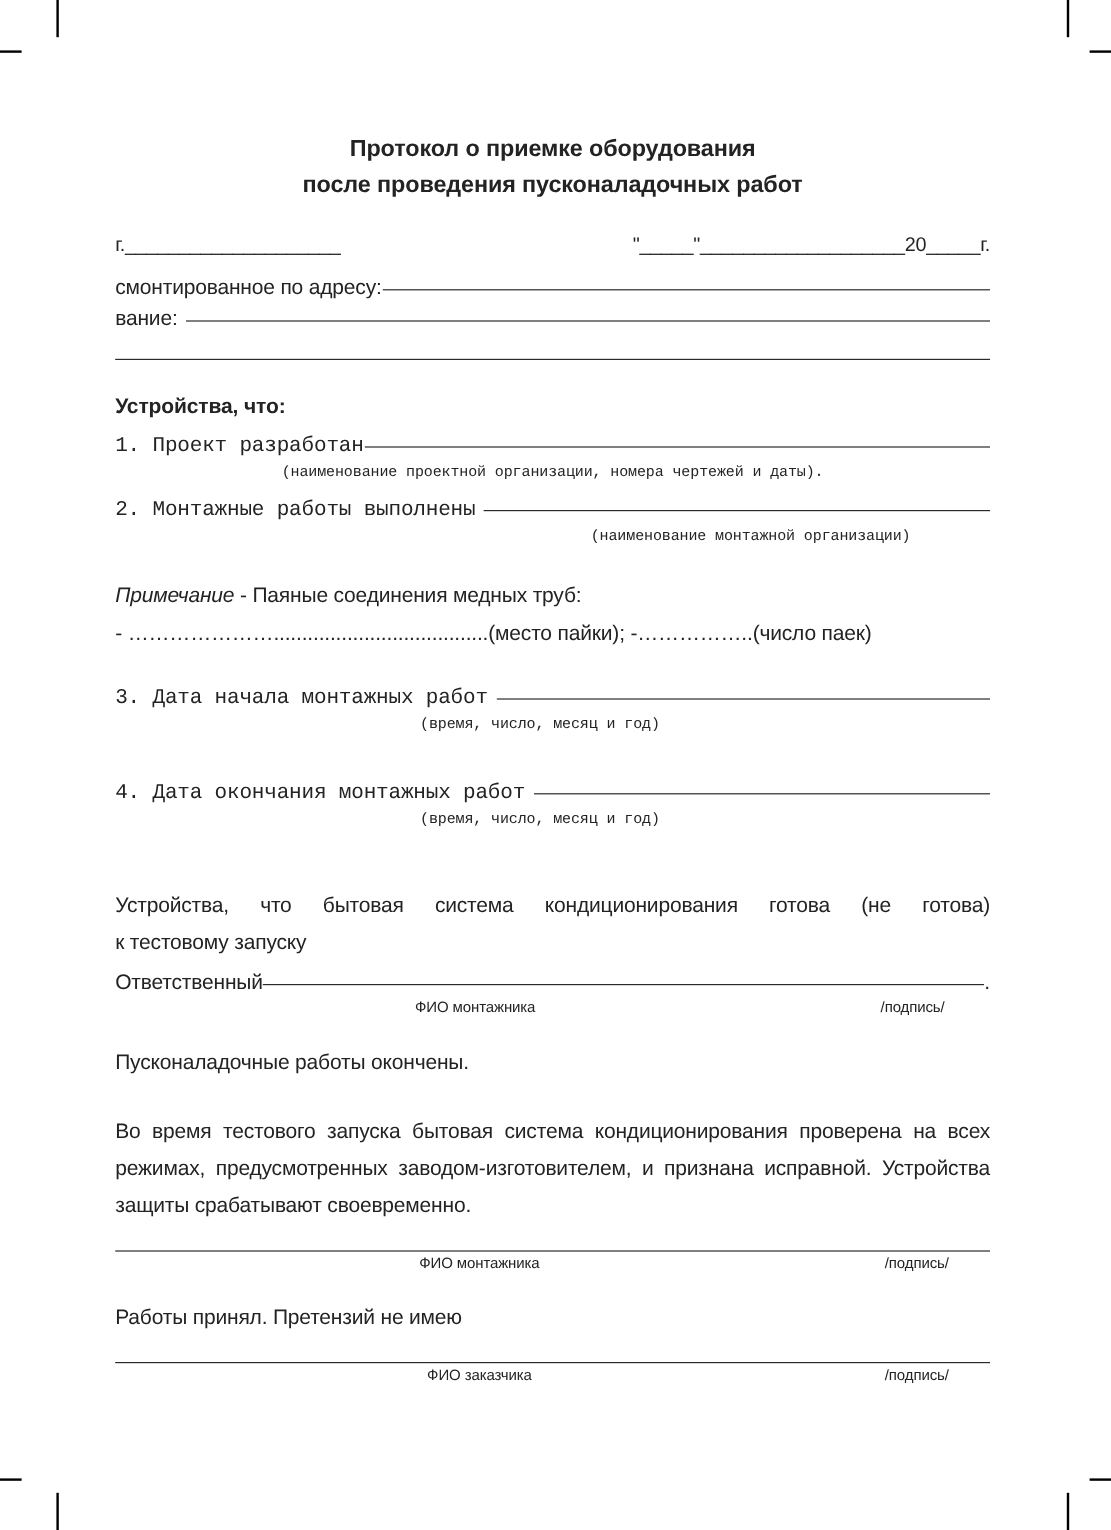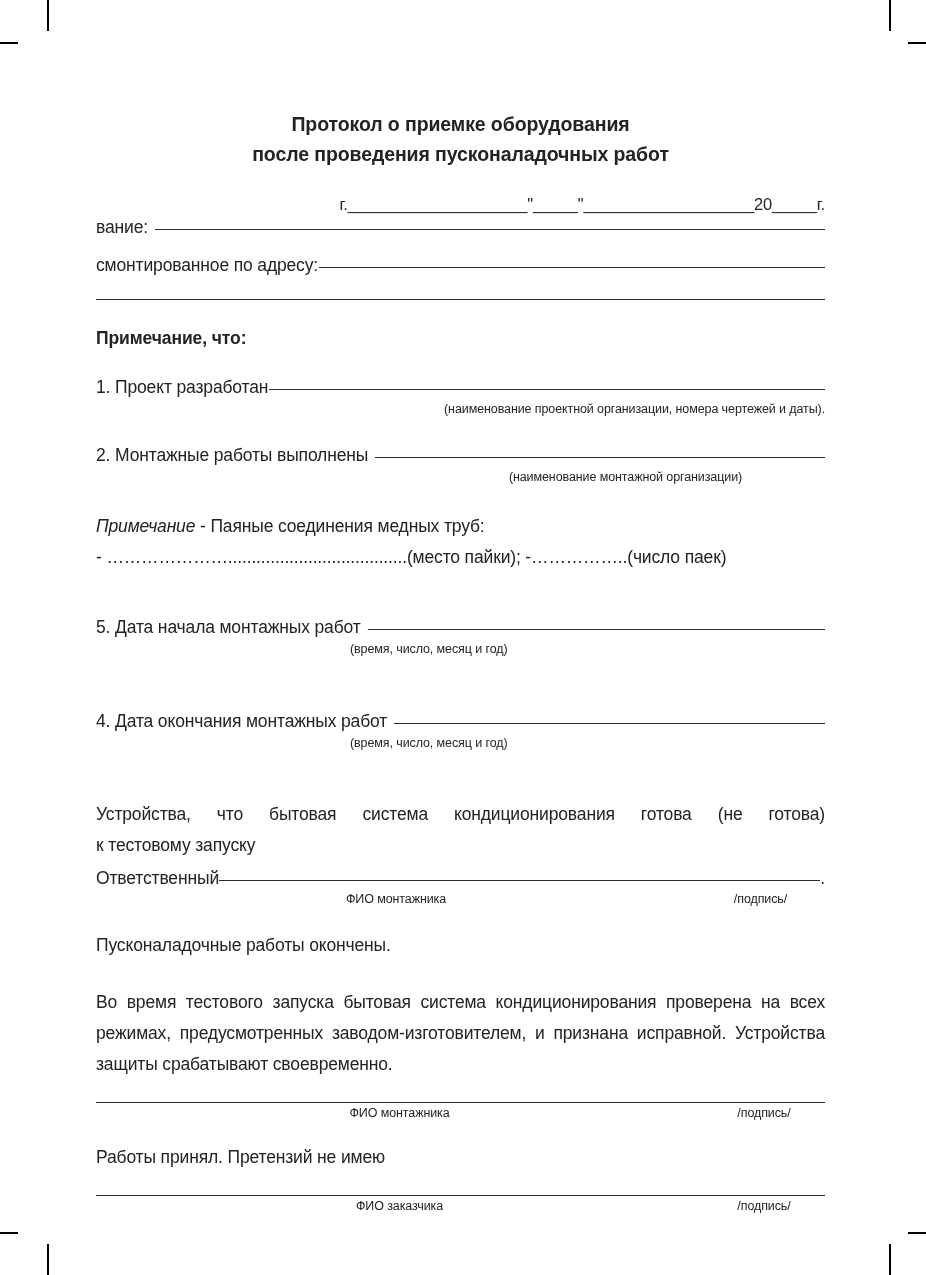--- a/index.html
+++ b/index.html
@@ -47,21 +47,21 @@
     font-size: 19.5px;
     line-height: 30px;
     letter-spacing: -0.1px;
   }
   .title .line2 { display: block; }
 
   
   .daterow {
     margin-top: 26px;
     display: flex;
-    justify-content: flex-end;
+    justify-content: space-between;
     align-items: baseline;
     font-size: 16.5px;
     white-space: nowrap;
   }
   .daterow .city { letter-spacing: -0.2px; }
   .daterow .date { letter-spacing: -0.2px; }
 
   .para {
     font-size: 17.5px;
     line-height: 31px;
@@ -83,21 +83,22 @@
 
   .bold-head {
     font-weight: bold;
     font-size: 17.5px;
     margin-top: 28px;
     letter-spacing: -0.1px;
   }
 
   
   .item {
-    margin-top: 25px;
+    margin-top: 10px;
+    font-family: Liberation Mono, monospace;
   }
   .item-line {
     display: flex;
     align-items: baseline;
     font-size: 17.5px;
     letter-spacing: -0.15px;
     line-height: 26px;
   }
   .item-line .lbl { white-space: nowrap; }
   .item-line .fill {
@@ -107,21 +108,21 @@
     transform: translateY(-3px);
   }
   .item-line .fill.gap { margin-left: 7px; }
 
   .caption {
     font-size: 12.5px;
     line-height: 16px;
     letter-spacing: -0.1px;
     margin-top: 1px;
   }
-  .caption.right { text-align: right; }
+  .caption.right { text-align: center; }
   .caption.offset-b { padding-left: 254px; text-align: left; }
   .caption.offset-c { padding-left: 330px; text-align: center; }
 
   .note-head { font-style: italic; }
 
   .dots-row {
     font-size: 17.5px;
     line-height: 31px;
     letter-spacing: -0.15px;
     white-space: nowrap;
@@ -186,33 +187,33 @@
     <span>Протокол о приемке оборудования</span>
     <span class="line2">после проведения пусконаладочных работ</span>
   </div>
 
   <div class="daterow">
     <span class="city">г.____________________</span>
     <span class="date">"_____"___________________20_____г.</span>
   </div>
 
 
+  <div class="item-line" style="margin-top:12px">
+    <span class="lbl">смонтированное по адресу:</span>
+    <span class="fill"></span>
+  </div>
+
   <div class="item-line" style="margin-top:0">
     <span class="lbl">вание:</span>
     <span class="fill gap"></span>
   </div>
 
-  <div class="item-line" style="margin-top:12px">
-    <span class="lbl">смонтированное по адресу:</span>
-    <span class="fill"></span>
-  </div>
-
   <div class="blankrule"></div>
 
-  <div class="bold-head">Примечание, что:</div>
+  <div class="bold-head">Устройства, что:</div>
 
   <div class="item">
     <div class="item-line">
       <span class="lbl">1. Проект  разработан</span>
       <span class="fill"></span>
     </div>
     <div class="caption right">(наименование проектной организации, номера чертежей и даты).</div>
   </div>
 
   <div class="item">
@@ -227,21 +228,21 @@
 
   <div class="para tight" style="margin-top:10px">
     <span class="note-head">Примечание</span><span> - Паяные соединения медных труб:</span>
   </div>
   <div class="dots-row">- …………………......................................(место пайки);  -……………..(число паек)</div>
 
   <div class="spacer-md"></div>
 
   <div class="item">
     <div class="item-line">
-      <span class="lbl">5. Дата начала монтажных работ</span>
+      <span class="lbl">3. Дата начала монтажных работ</span>
       <span class="fill gap"></span>
     </div>
     <div class="caption offset-b">(время, число, месяц и год)</div>
   </div>
 
   <div class="spacer-lg"></div>
 
   <div class="item">
     <div class="item-line">
       <span class="lbl">4. Дата окончания монтажных работ</span>

